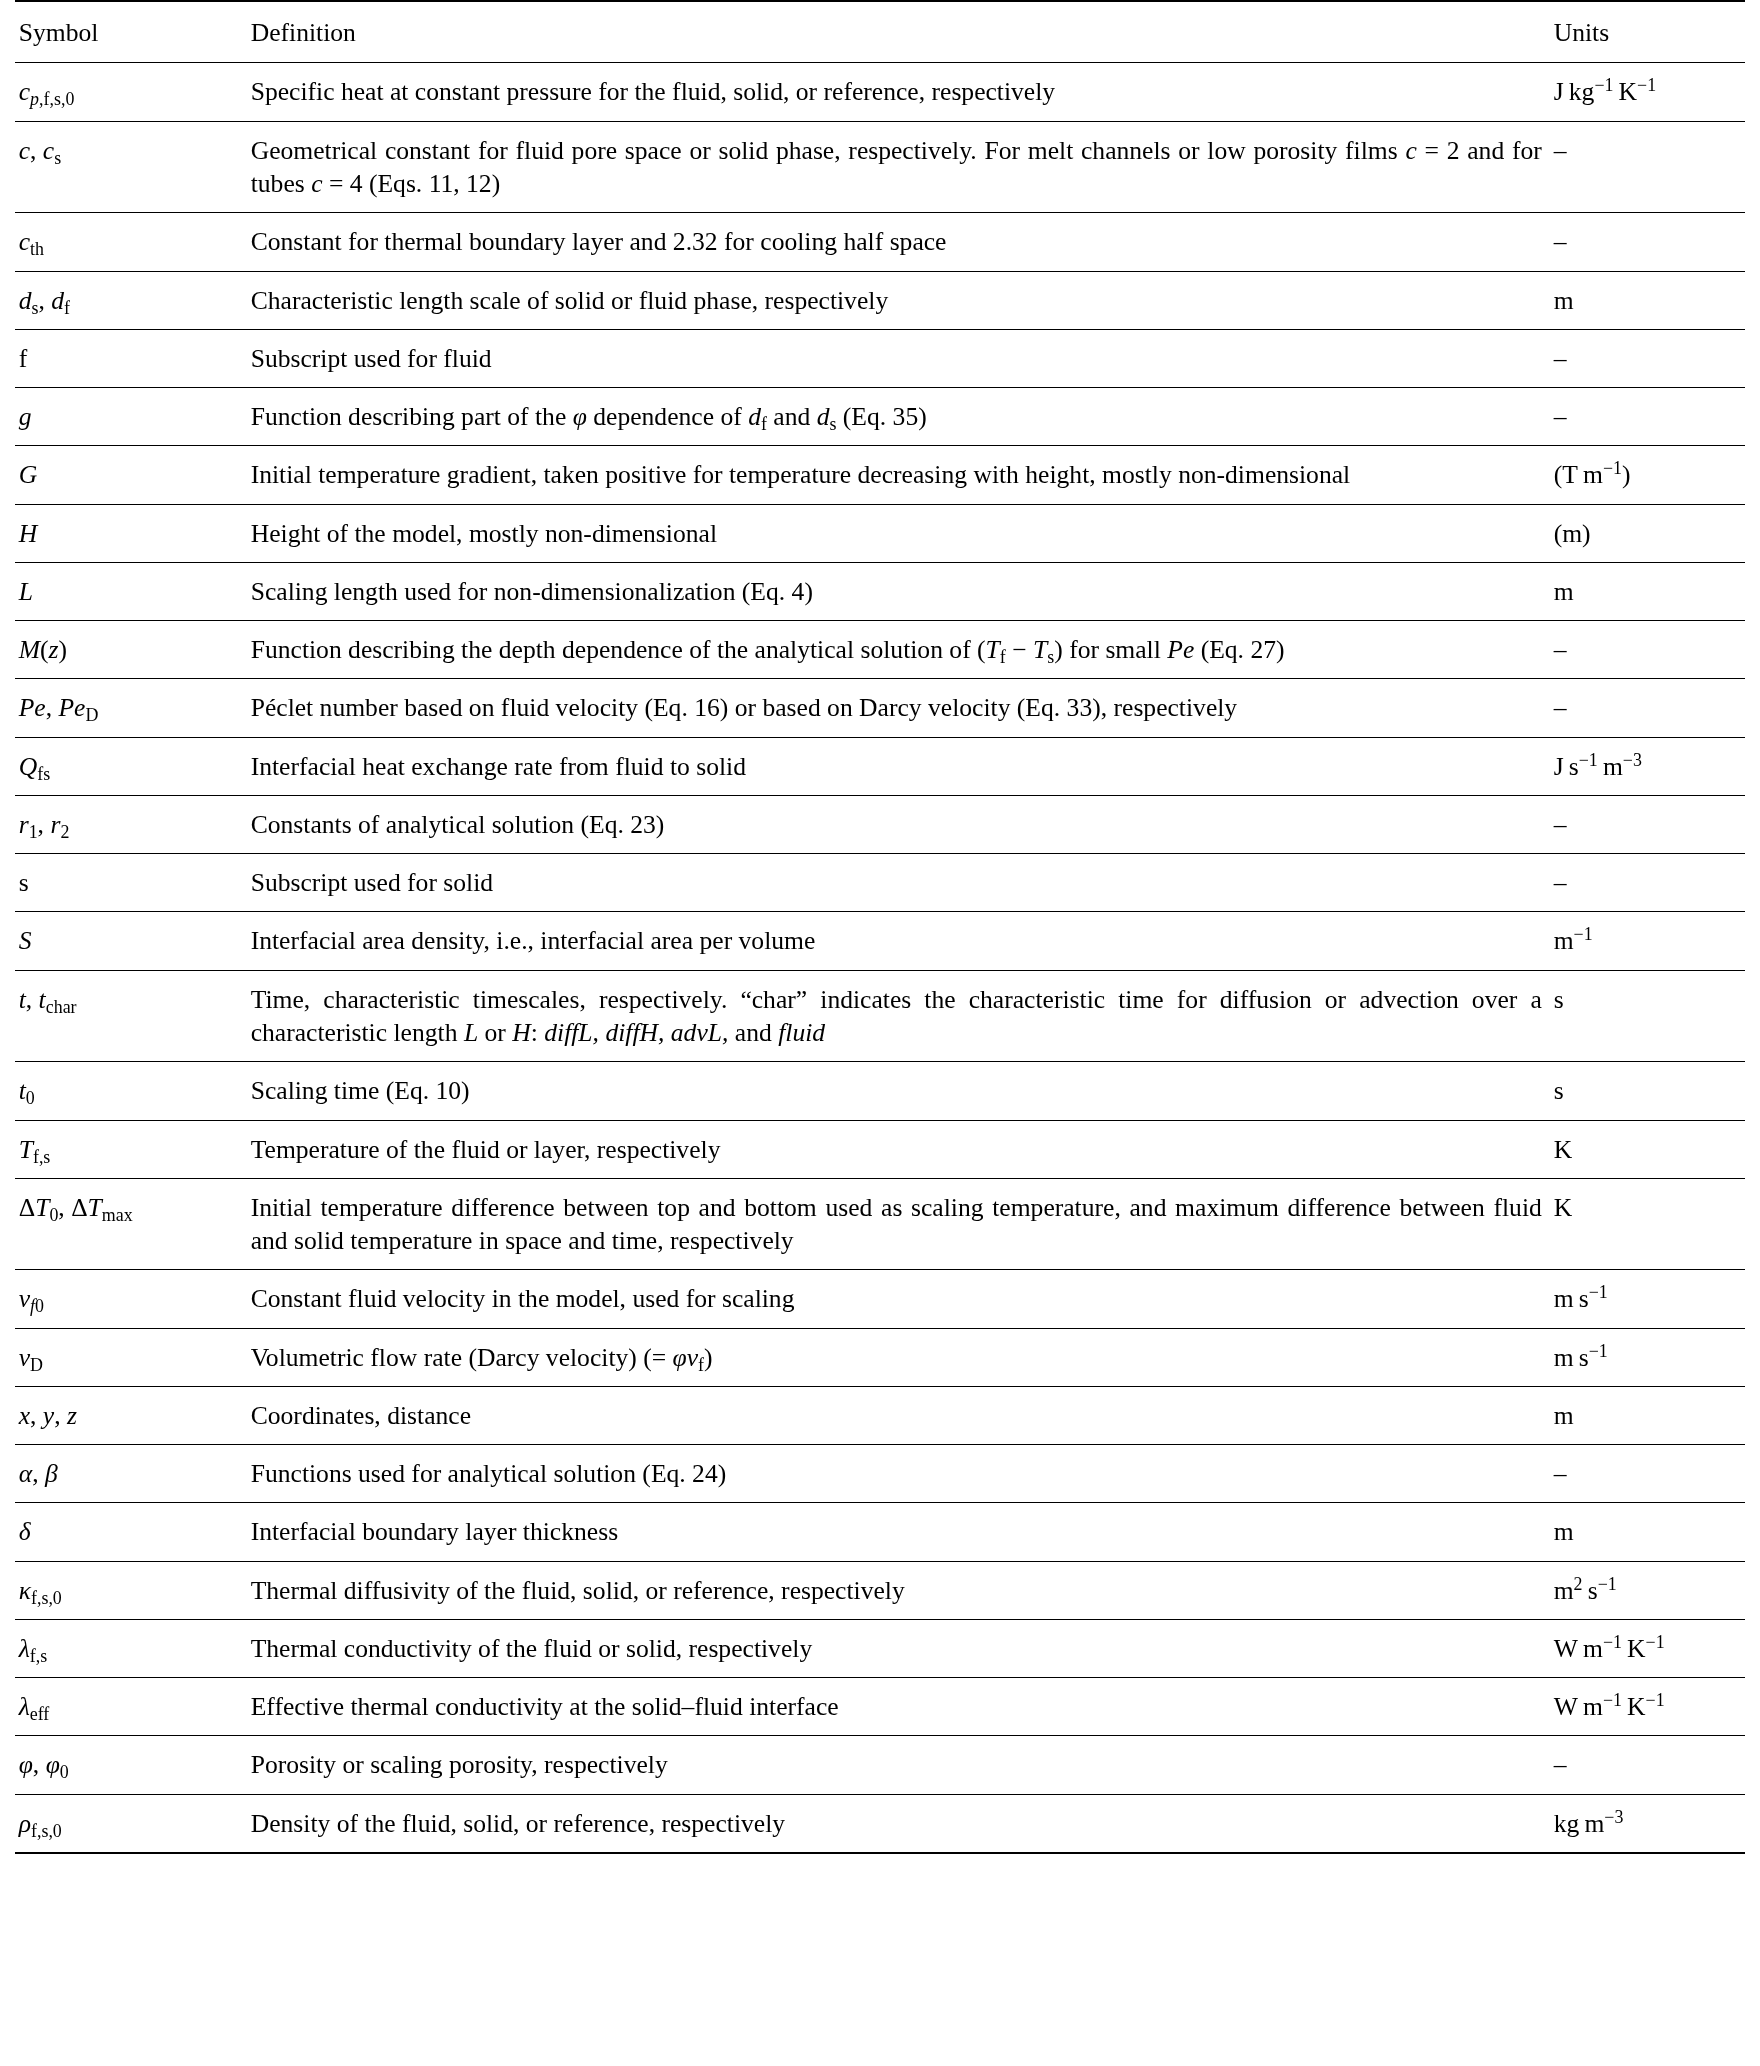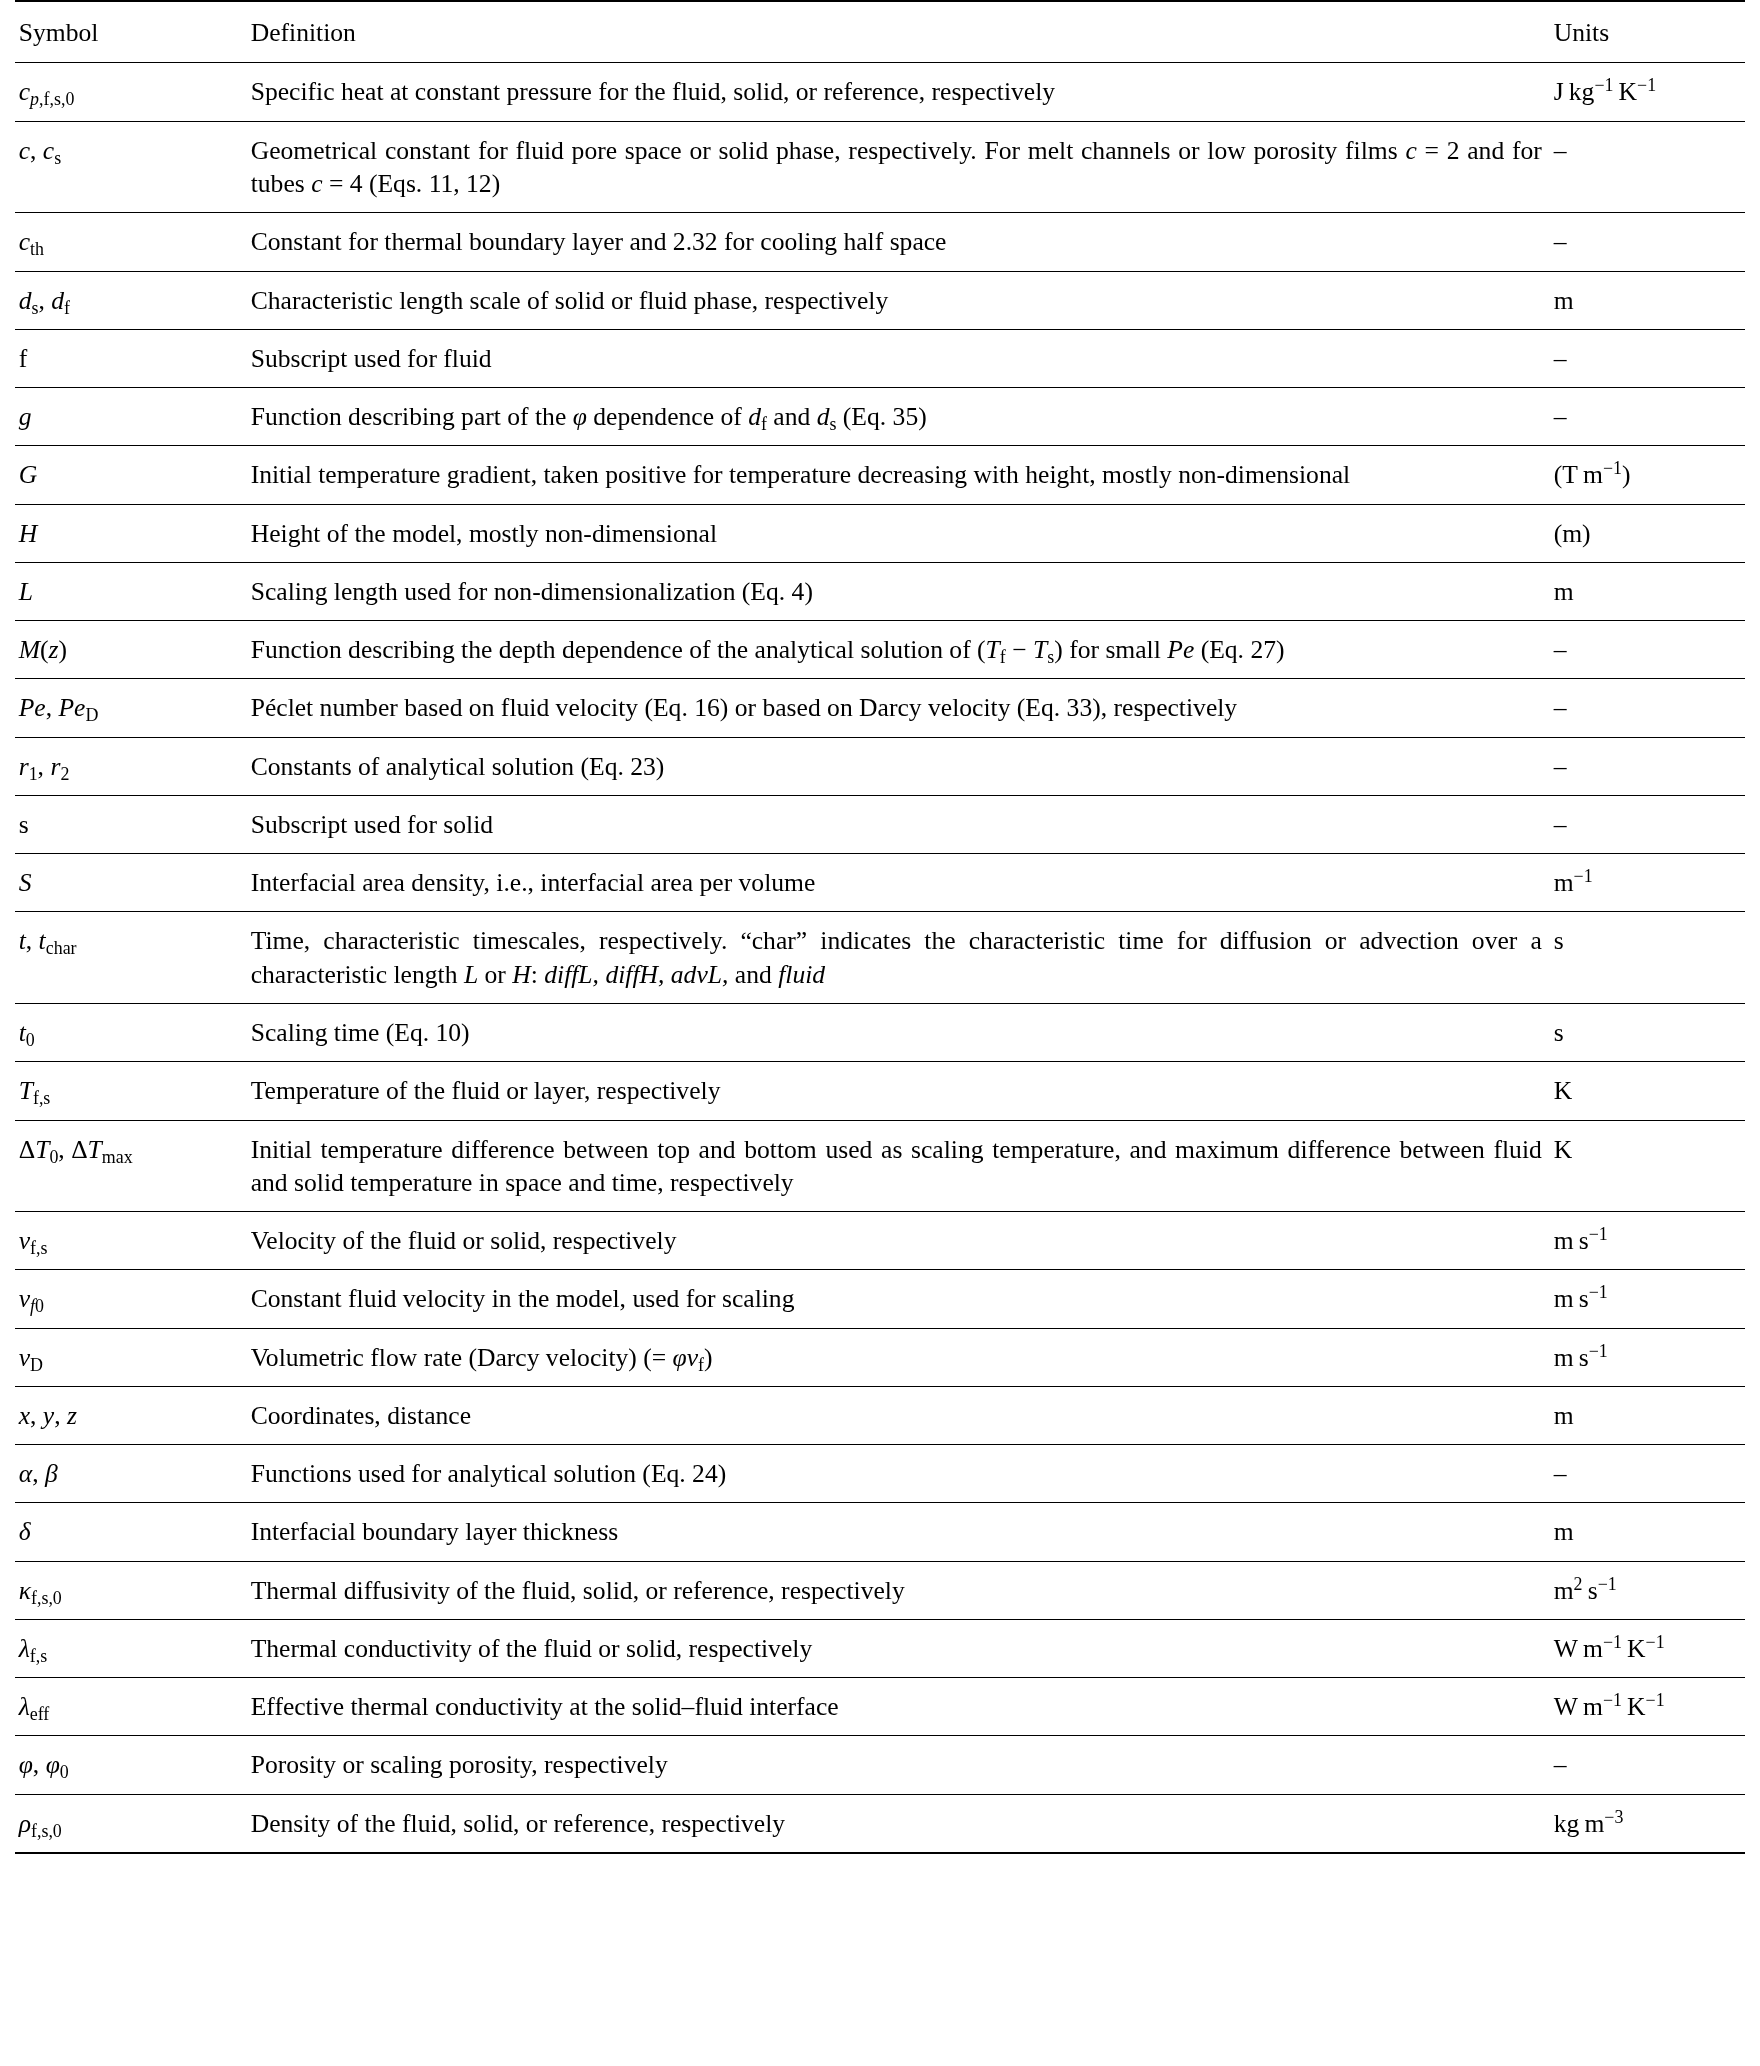--- a/index.html
+++ b/index.html
@@ -119,20 +119,25 @@
           <td class="sym"><span class="it">M</span>(<span class="it">z</span>)</td>
           <td class="def">Function describing the depth dependence of the analytical solution of (<span class="it">T</span><sub>f</sub> − <span class="it">T</span><sub>s</sub>) for small <span class="it">Pe</span> (Eq. 27)</td>
           <td class="uni">–</td>
         </tr>
         <tr>
           <td class="sym"><span class="it">Pe</span>, <span class="it">Pe</span><sub>D</sub></td>
           <td class="def">Péclet number based on fluid velocity (Eq. 16) or based on Darcy velocity (Eq. 33), respectively</td>
           <td class="uni">–</td>
         </tr>
         <tr>
+          <td class="sym"><span class="it">Q</span><sub>fs</sub></td>
+          <td class="def">Interfacial heat exchange rate from fluid to solid</td>
+          <td class="uni">J s<sup>−1</sup> m<sup>−3</sup></td>
+        </tr>
+        <tr>
           <td class="sym"><span class="it">r</span><sub>1</sub>, <span class="it">r</span><sub>2</sub></td>
           <td class="def">Constants of analytical solution (Eq. 23)</td>
           <td class="uni">–</td>
         </tr>
         <tr>
           <td class="sym">s</td>
           <td class="def">Subscript used for solid</td>
           <td class="uni">–</td>
         </tr>
         <tr>
@@ -154,25 +159,20 @@
           <td class="sym"><span class="it">T</span><sub>f,s</sub></td>
           <td class="def">Temperature of the fluid or layer, respectively</td>
           <td class="uni">K</td>
         </tr>
         <tr>
           <td class="sym">Δ<span class="it">T</span><sub>0</sub>, Δ<span class="it">T</span><sub>max</sub></td>
           <td class="def">Initial temperature difference between top and bottom used as scaling temperature, and maximum difference between fluid and solid temperature in space and time, respectively</td>
           <td class="uni">K</td>
         </tr>
         <tr>
-          <td class="sym"><span class="it">v</span><sub>f,s</sub></td>
-          <td class="def">Velocity of the fluid or solid, respectively</td>
-          <td class="uni">m s<sup>−1</sup></td>
-        </tr>
-        <tr>
           <td class="sym"><span class="it">v</span><sub><span class="it">f</span>0</sub></td>
           <td class="def">Constant fluid velocity in the model, used for scaling</td>
           <td class="uni">m s<sup>−1</sup></td>
         </tr>
         <tr>
           <td class="sym"><span class="it">v</span><sub>D</sub></td>
           <td class="def">Volumetric flow rate (Darcy velocity) (= <span class="it">φv</span><sub>f</sub>)</td>
           <td class="uni">m s<sup>−1</sup></td>
         </tr>
         <tr>

